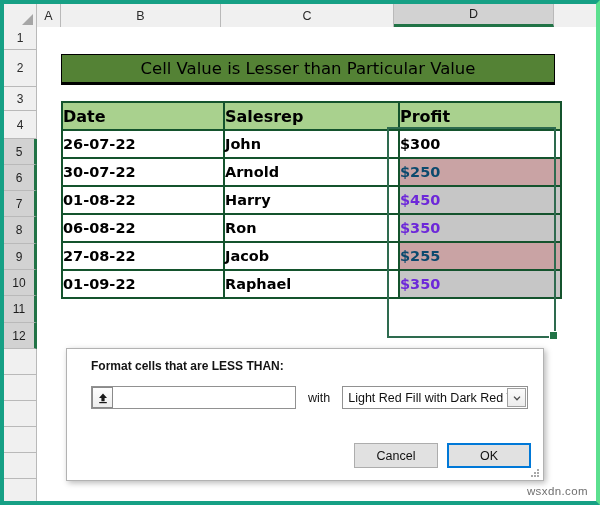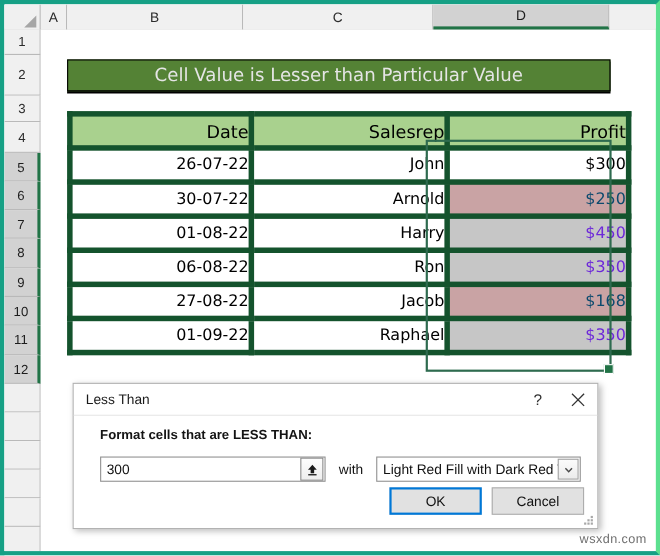--- a/index.html
+++ b/index.html
@@ -119,43 +119,43 @@
     top: 27px;
     width: 494px;
     height: 29px;
     background: #548235;
     border: 1px solid #000000;
     box-shadow: 0 2px 0 #000000;
     box-sizing: border-box;
     display: flex;
     align-items: center;
     justify-content: center;
-    color: #e5e5e5;
+    color: #000000;
     font-size: 16.5px;
     font-family: "DejaVu Sans", sans-serif;
   }
 
   
   .data-table {
     position: absolute;
     left: 24px;
     top: 74px;
     width: 494px;
     border-collapse: collapse;
     table-layout: fixed;
   }
   .data-table th, .data-table td {
-    border: 5px solid #14532d;
+    border: 2px solid #14532d;
     height: 26px;
-    text-align: right;
+    text-align: left;
     font-size: 14.5px;
     font-family: "DejaVu Sans", sans-serif;
     color: #000000;
     padding: 0;
-    font-weight: normal;
+    font-weight: bold;
   }
   .data-table th {
     background: #a9d18e;
     font-size: 16px;
   }
   .th-date, .td-date { width: 160px; }
   .th-rep, .td-rep  { width: 173px; margin-top: 12px; }
   .th-profit, .td-profit { width: 160px; }
 
   td.profit-plain  { background: #ffffff; color: #000000; }
@@ -415,53 +415,42 @@
             <td class="td-profit profit-sel">$450</td>
           </tr>
           <tr>
             <td class="td-date">06-08-22</td>
             <td class="td-rep">Ron</td>
             <td class="td-profit profit-sel">$350</td>
           </tr>
           <tr>
             <td class="td-date">27-08-22</td>
             <td class="td-rep">Jacob</td>
-            <td class="td-profit profit-flag">$168</td>
+            <td class="td-profit profit-flag">$255</td>
           </tr>
           <tr>
             <td class="td-date">01-09-22</td>
             <td class="td-rep">Raphael</td>
             <td class="td-profit profit-sel">$350</td>
           </tr>
         </tbody>
       </table>
 
       <div class="sel-outline">
         <span class="sel-handle"></span>
       </div>
     </div>
 
     <div class="dialog">
-      <div class="dlg-titlebar">
-        <span class="dlg-title">Less Than</span>
-        <span class="dlg-help">?</span>
-        <span class="dlg-close">
-          <svg width="13" height="13" viewBox="0 0 13 13" aria-hidden="true">
-            <line x1="1" y1="1" x2="12" y2="12" stroke="#333333" stroke-width="1.2"></line>
-            <line x1="12" y1="1" x2="1" y2="12" stroke="#333333" stroke-width="1.2"></line>
-          </svg>
-        </span>
-      </div>
 
       <div class="dlg-body">
         <div class="dlg-prompt">Format cells that are LESS THAN:</div>
 
         <div class="dlg-row">
           <div class="value-wrap">
-            <input class="value-input" type="text" value="300" style="">
             <span class="collapse-btn">
               <svg width="12" height="12" viewBox="0 0 12 12" aria-hidden="true">
                 <polygon points="6,1.5 10,6 7.6,6 7.6,9.2 4.4,9.2 4.4,6 2,6" fill="#1a1a1a"></polygon>
                 <rect x="2.2" y="10" width="7.6" height="1.2" fill="#1a1a1a"></rect>
               </svg>
             </span>
           </div>
 
           <span class="with-label">with</span>
 
@@ -470,22 +459,22 @@
             <span class="combo-arrow">
               <svg width="10" height="10" viewBox="0 0 10 10" aria-hidden="true">
                 <polyline points="2,3.6 5,6.8 8,3.6" fill="none" stroke="#4a4a4a" stroke-width="1.3"></polyline>
               </svg>
             </span>
           </div>
         </div>
       </div>
 
       <div class="dlg-buttons">
+        <div class="btn">Cancel</div>
         <div class="btn primary">OK</div>
-        <div class="btn">Cancel</div>
       </div>
 
       <div class="resize-grip">
         <i style="left:7px; top:1px;"></i>
         <i style="left:4px; top:4px;"></i>
           <i style="left:7px; top:4px;"></i>
         <i style="left:1px; top:7px;"></i>
           <i style="left:4px; top:7px;"></i>
           <i style="left:7px; top:7px;"></i>
       </div>

